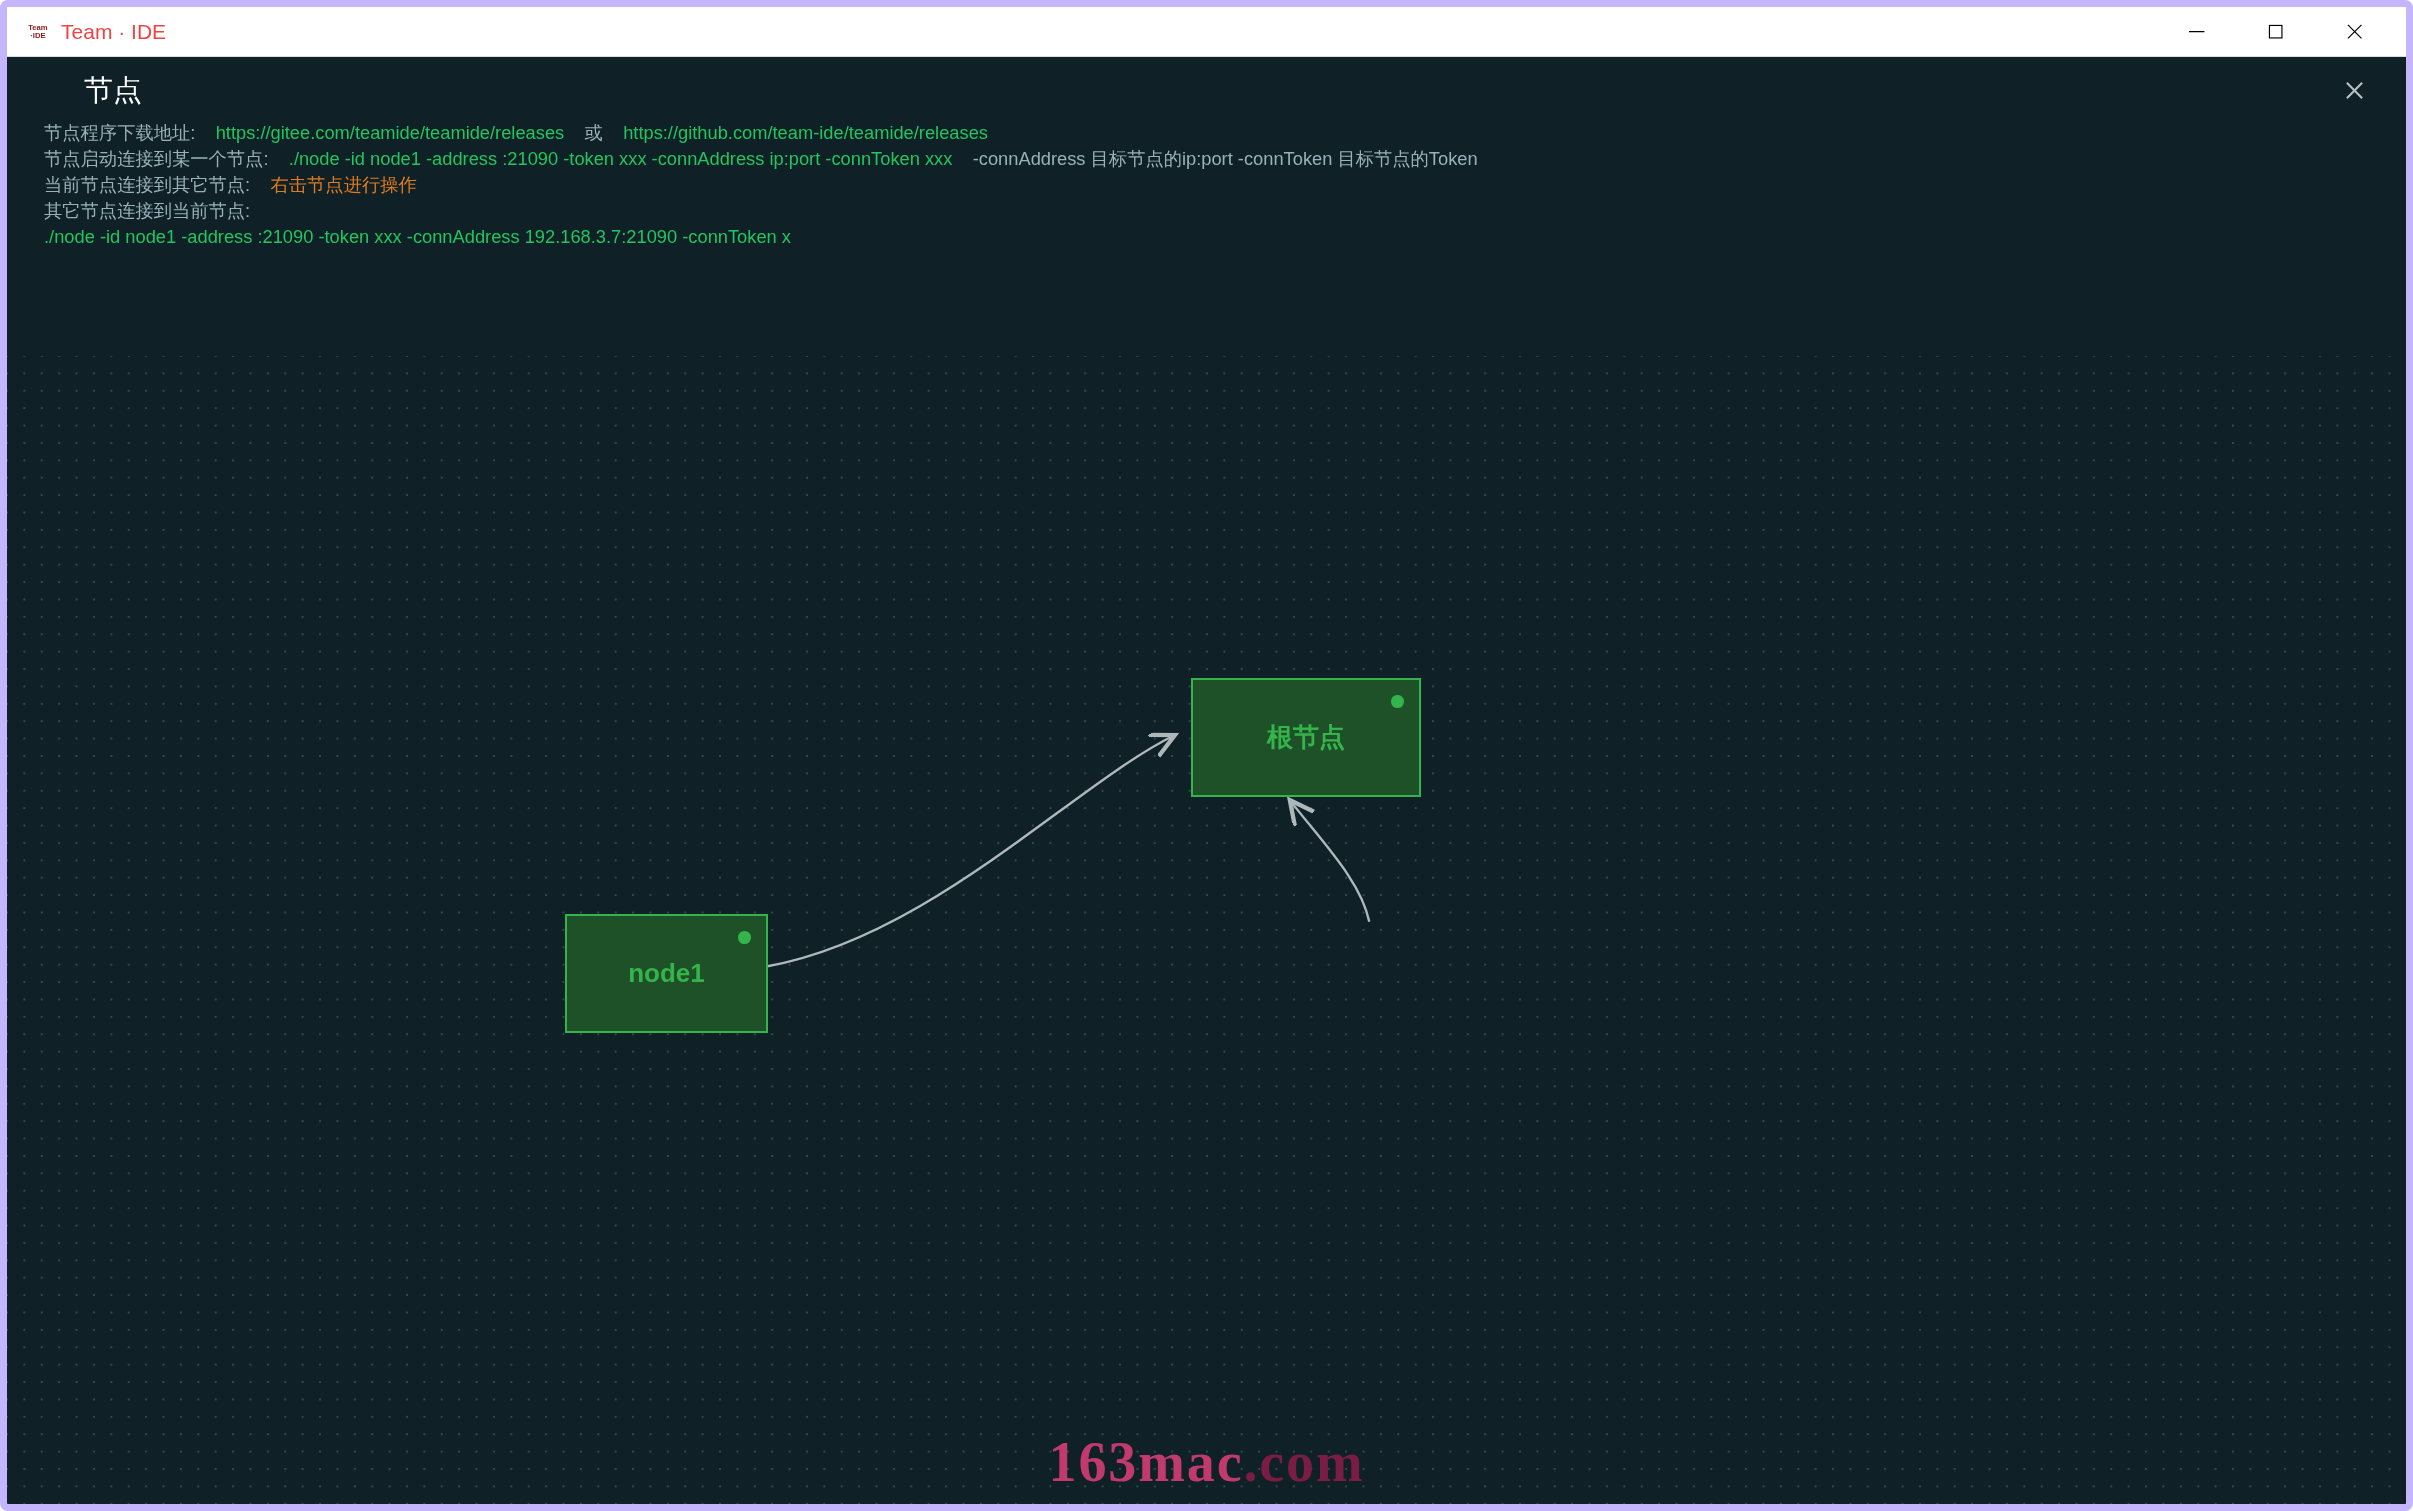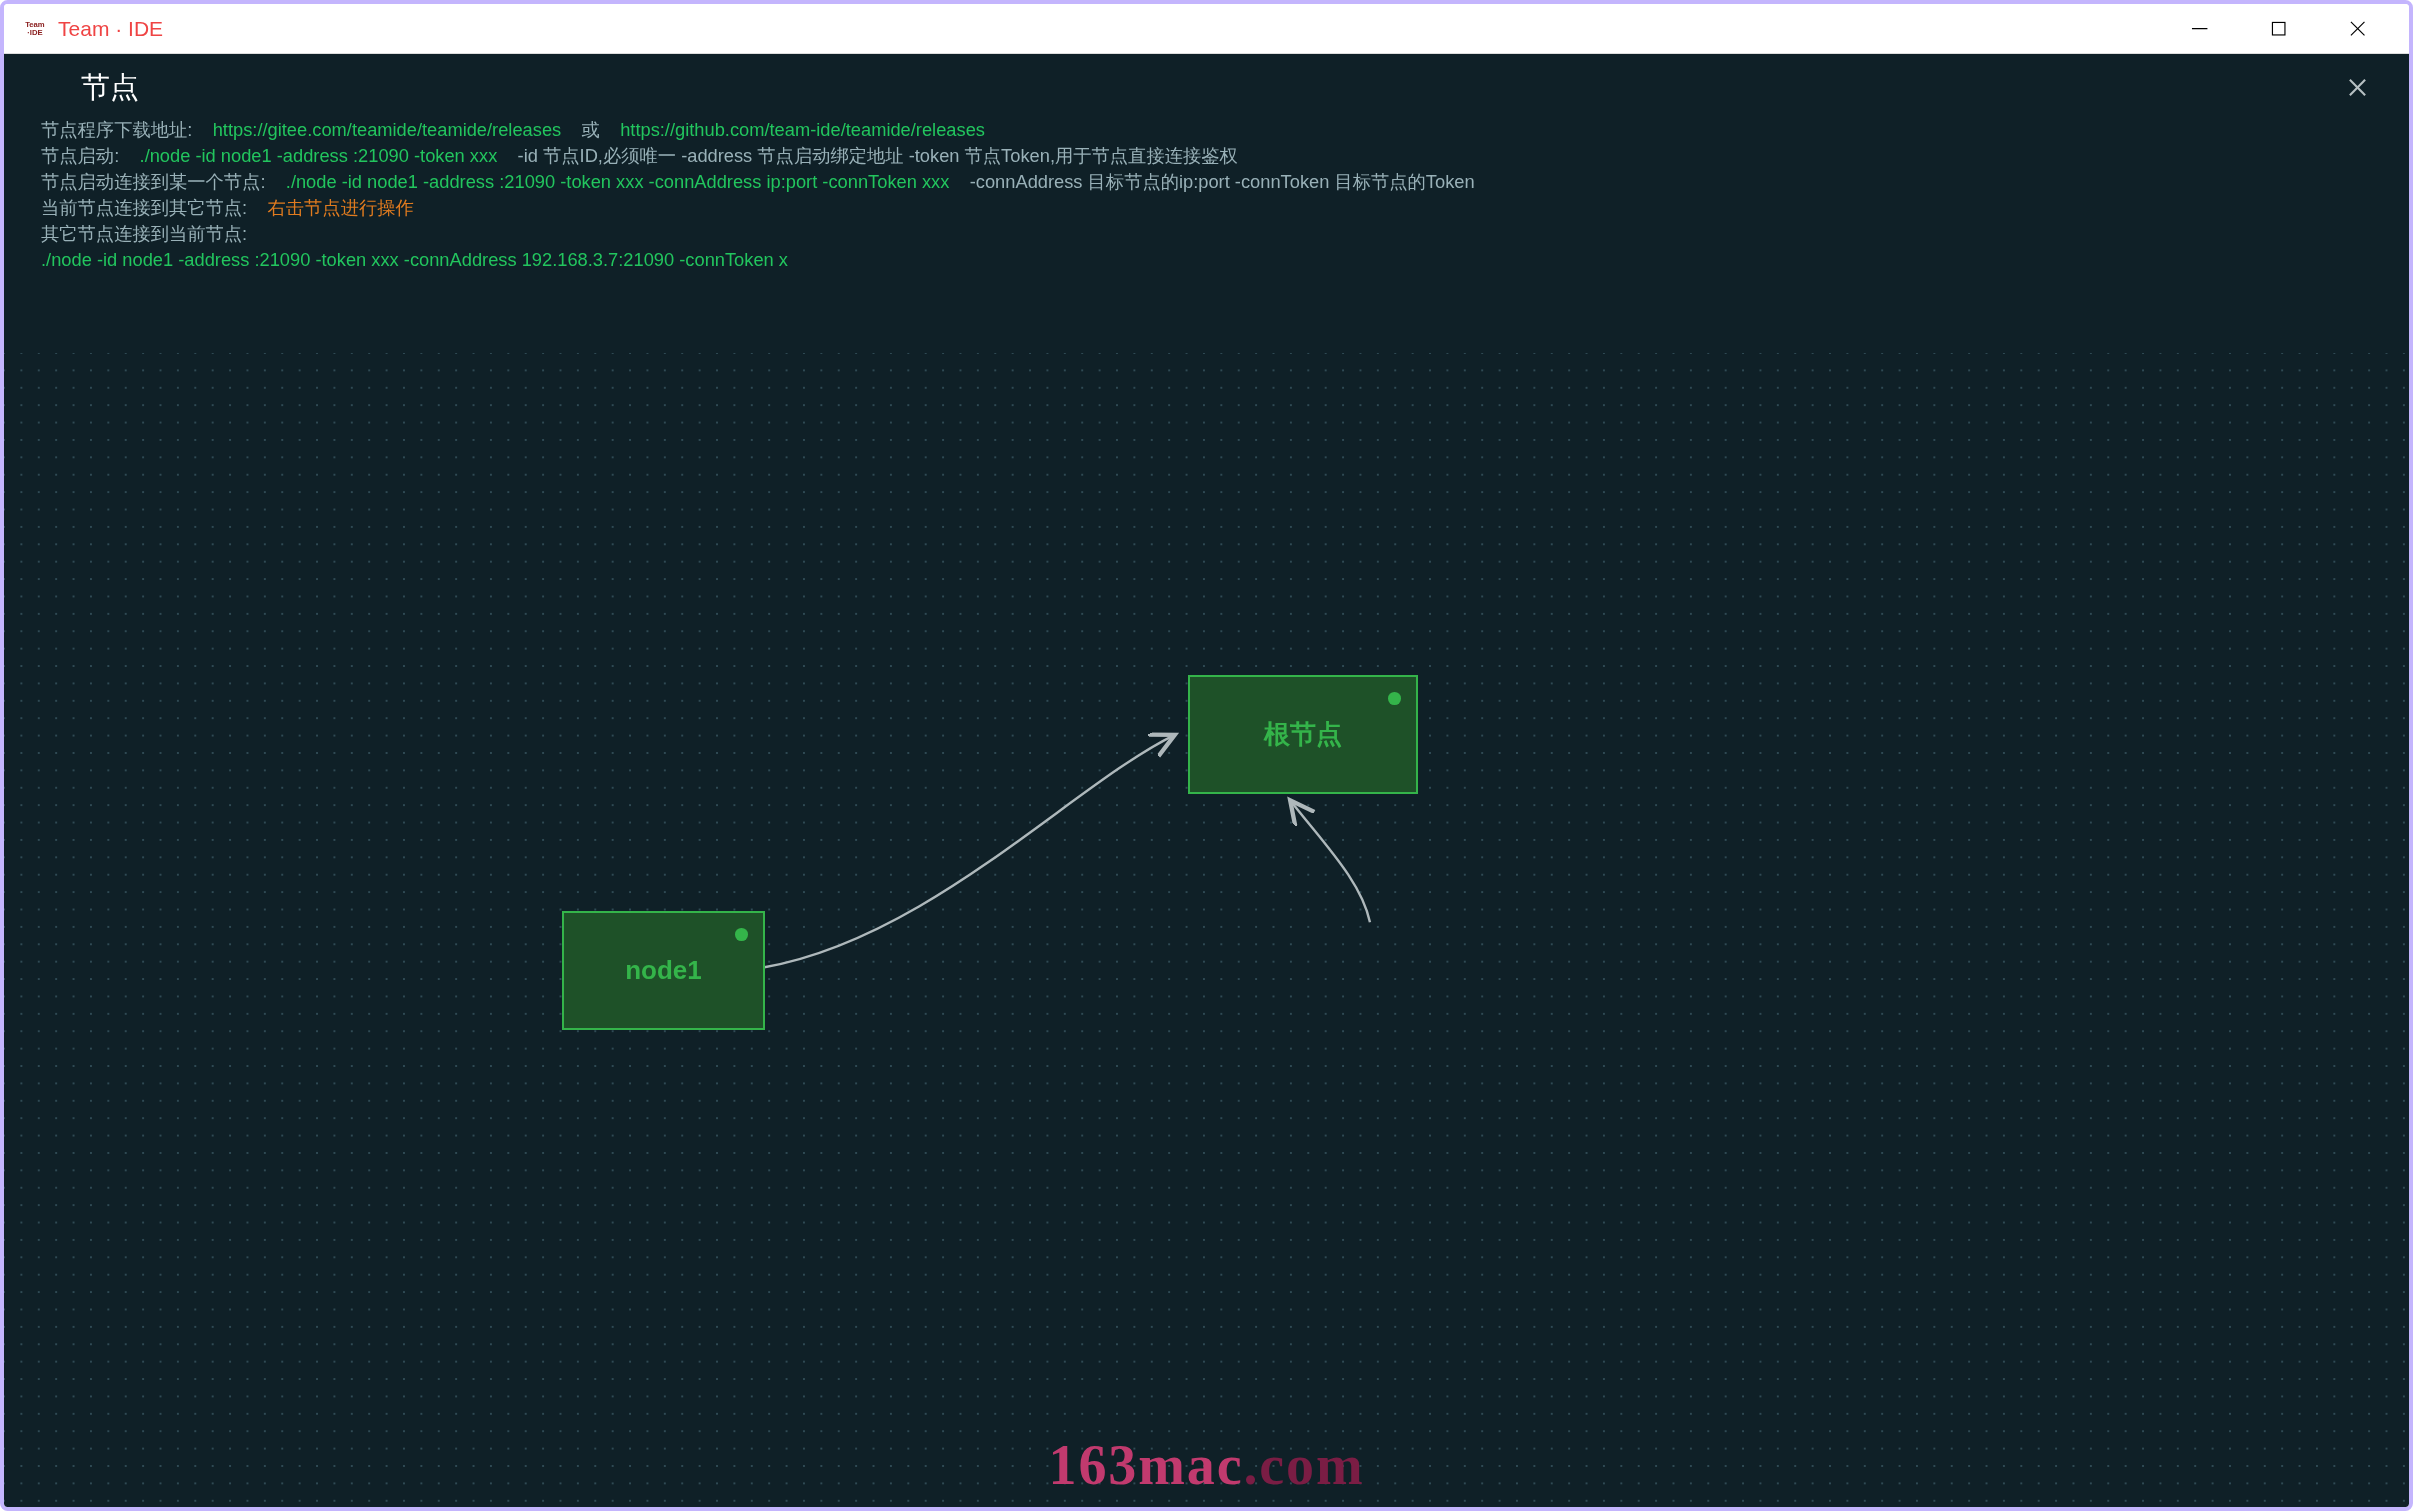--- a/index.html
+++ b/index.html
@@ -6,21 +6,21 @@
     html, body { width: 100%; height: 100%; }
     body {
       font-family: "Microsoft YaHei", "PingFang SC", sans-serif;
       background: #fff;
       overflow: hidden;
     }
     .window {
       width: 100%;
       height: 100%;
       background: #fff;
-      border: 4px solid #c4b5fd;
+      border: 7px solid #c4b5fd;
       border-radius: 7.7px;
       overflow: hidden;
       display: flex;
       flex-direction: column;
     }
     .titlebar {
       height: 50px;
       background: #fff;
       display: flex;
       align-items: center;
@@ -182,25 +182,20 @@
     </div>
 
     <div class="info-block">
       <div class="info-line">
         <span class="txt-gray">节点程序下载地址:</span>&nbsp;&nbsp;&nbsp;
         <span class="txt-green link-like">https://gitee.com/teamide/teamide/releases</span>&nbsp;&nbsp;&nbsp;
         <span class="txt-gray">或</span>&nbsp;&nbsp;&nbsp;
         <span class="txt-green link-like">https://github.com/team-ide/teamide/releases</span>
       </div>
       <div class="info-line">
-        <span class="txt-gray">节点启动:</span>&nbsp;&nbsp;&nbsp;
-        <span class="txt-green">./node -id node1 -address :21090 -token xxx</span>&nbsp;&nbsp;&nbsp;
-        <span class="txt-gray">-id 节点ID,必须唯一 -address 节点启动绑定地址 -token 节点Token,用于节点直接连接鉴权</span>
-      </div>
-      <div class="info-line">
         <span class="txt-gray">节点启动连接到某一个节点:</span>&nbsp;&nbsp;&nbsp;
         <span class="txt-green">./node -id node1 -address :21090 -token xxx -connAddress ip:port -connToken xxx</span>&nbsp;&nbsp;&nbsp;
         <span class="txt-gray">-connAddress 目标节点的ip:port -connToken 目标节点的Token</span>
       </div>
       <div class="info-line">
         <span class="txt-gray">当前节点连接到其它节点:</span>&nbsp;&nbsp;&nbsp;
         <span class="txt-orange">右击节点进行操作</span>
       </div>
       <div class="info-line">
         <span class="txt-gray">其它节点连接到当前节点:</span>

